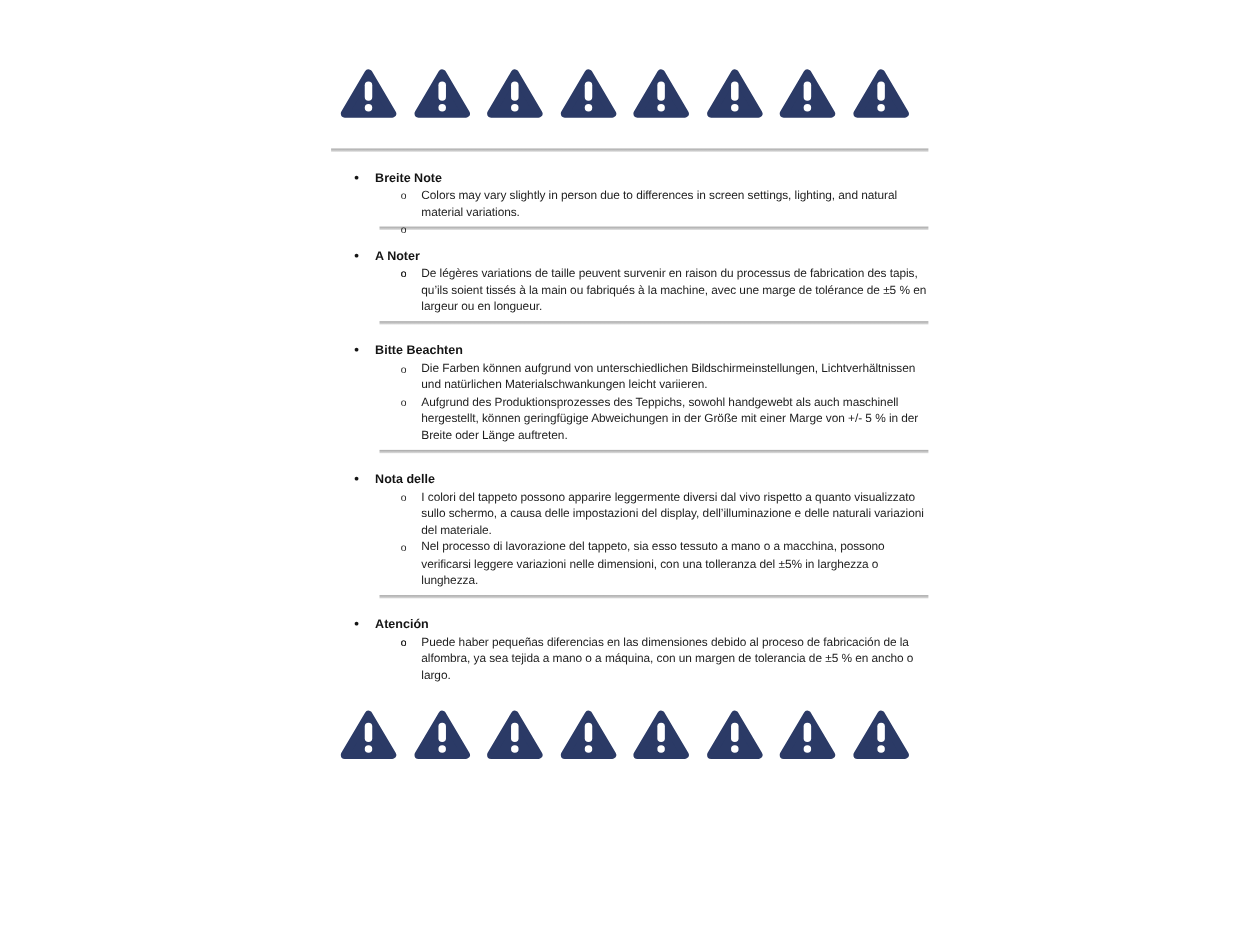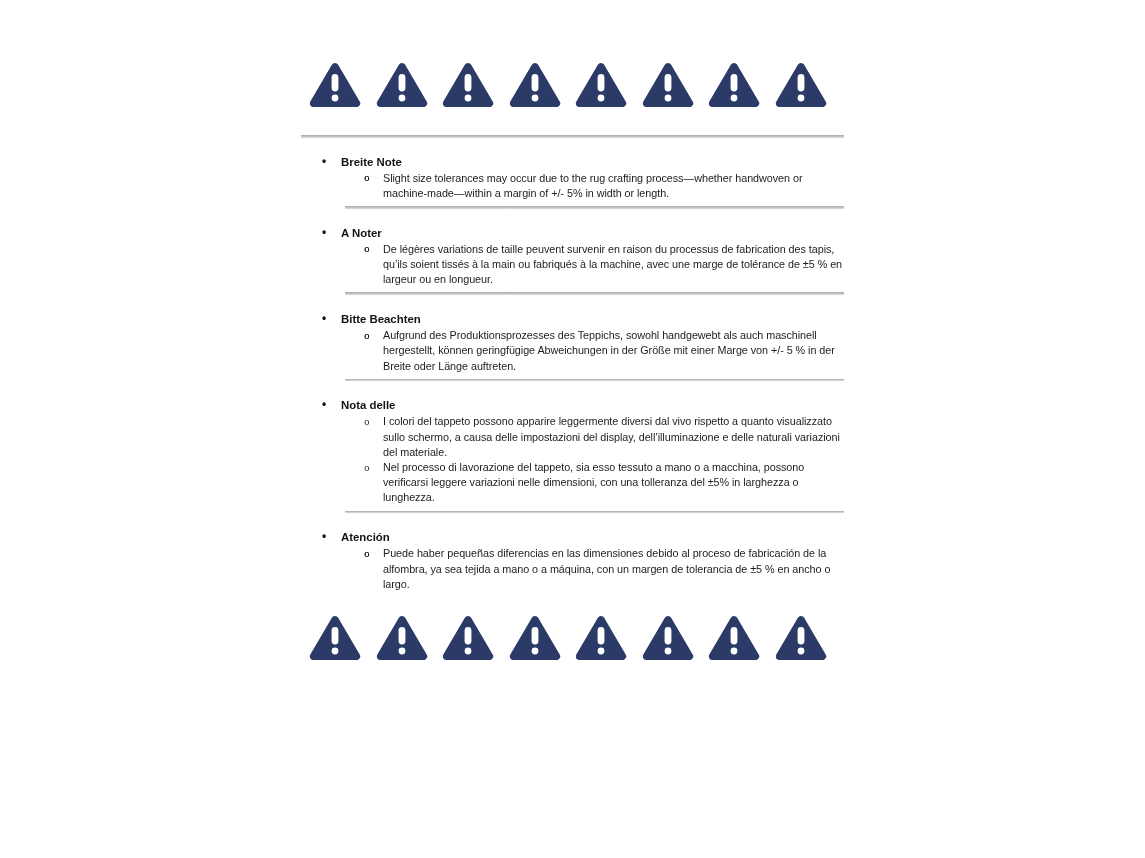--- a/index.html
+++ b/index.html
@@ -124,24 +124,24 @@
 
   <div class="divider divider-top"></div>
 
   <div class="section">
     <div class="head-row">
       <span class="b1">•</span>
       <span>Breite Note</span>
     </div>
     <div class="item-row">
       <span class="b2">o</span>
-    </div>
-    <div class="item-row">
-      <span class="b2">o</span>
-      <span>Slight size tolerances may occur due to the rug crafting process—whether handwoven or machine-made—within a margin of +/- 5% in width or length.</span>
+      <span>Colors may vary slightly in person due to differences in screen settings, lighting, and natural material variations.</span>
+    </div>
+    <div class="item-row">
+      <span class="b2">o</span>
     </div>
     <div class="divider sec-divider"></div>
   </div>
 
   <div class="section">
     <div class="head-row">
       <span class="b1">•</span>
       <span>A Noter</span>
     </div>
     <div class="item-row">
@@ -154,20 +154,21 @@
     <div class="divider sec-divider"></div>
   </div>
 
   <div class="section">
     <div class="head-row">
       <span class="b1">•</span>
       <span>Bitte Beachten</span>
     </div>
     <div class="item-row">
       <span class="b2">o</span>
+      <span>Die Farben können aufgrund von unterschiedlichen Bildschirmeinstellungen, Lichtverhältnissen und natürlichen Materialschwankungen leicht variieren.</span>
     </div>
     <div class="item-row">
       <span class="b2">o</span>
       <span>Aufgrund des Produktionsprozesses des Teppichs, sowohl handgewebt als auch maschinell hergestellt, können geringfügige Abweichungen in der Größe mit einer Marge von +/- 5 % in der Breite oder Länge auftreten.</span>
     </div>
     <div class="divider sec-divider"></div>
   </div>
 
   <div class="section">
     <div class="head-row">

